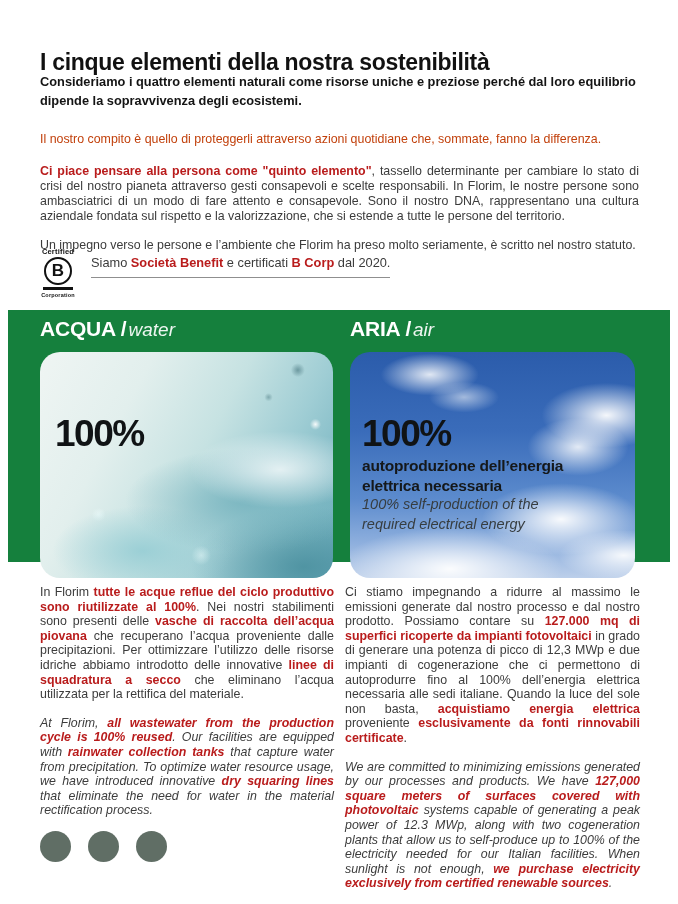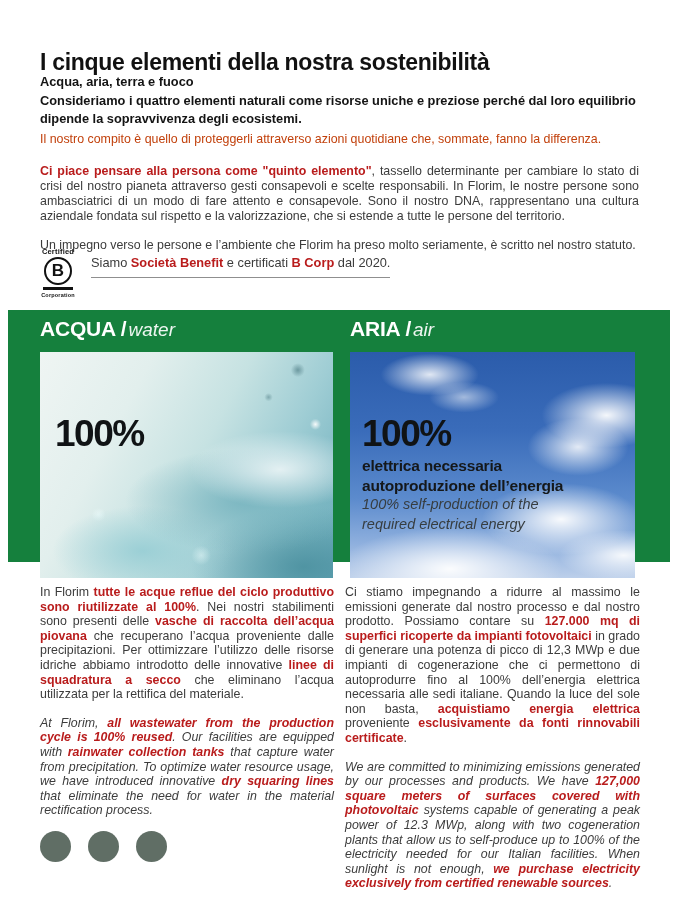--- a/index.html
+++ b/index.html
@@ -23,21 +23,21 @@
   .bcorp-bar{width:30px;height:3px;background:#111;margin:0 auto 2px;}
   .bcorp-corp{font-size:5.5px;font-weight:700;letter-spacing:.2px;}
   .bcorp-line{margin-top:8px;font-size:12.8px;color:#3b3b3b;border-bottom:1px solid #8f8f8f;padding-bottom:7px;}
   
   .band{left:8px;top:310px;width:662px;height:252px;background:#15803d;}
   .panel-h{position:absolute;top:7px;color:#fff;white-space:nowrap;}
   .panel-h .t{font-size:21px;font-weight:700;letter-spacing:-.2px;}
   .panel-h .te{font-size:19px;font-style:italic;font-weight:400;color:rgba(255,255,255,.93);margin-left:2px;}
   .panel-h-water{left:32px;}
   .panel-h-air{left:342px;}
-  .photo{position:absolute;top:42px;height:226px;overflow:hidden;}
+  .photo{position:absolute;top:42px;height:226px;overflow:hidden;border-radius:20px;}
   .photo-water{left:32px;width:293px;
     background:
       radial-gradient(circle 10px at 88% 8%, rgba(30,80,90,.45), transparent 70%),
       radial-gradient(circle 6px at 78% 20%, rgba(30,80,90,.35), transparent 70%),
       radial-gradient(circle 8px at 94% 32%, rgba(255,255,255,.9), transparent 70%),
       radial-gradient(ellipse 130px 55px at 82% 52%, rgba(255,255,255,.75), transparent 70%),
       radial-gradient(ellipse 160px 70px at 70% 66%, rgba(116,178,189,.85), transparent 75%),
       radial-gradient(ellipse 120px 60px at 35% 88%, rgba(150,205,212,.9), transparent 75%),
       radial-gradient(ellipse 150px 80px at 90% 95%, rgba(70,140,155,.8), transparent 75%),
       radial-gradient(circle 14px at 55% 90%, rgba(235,250,250,.9), transparent 70%),
@@ -69,21 +69,20 @@
   .dot{width:31px;height:31px;border-radius:50%;background:#606e65;}
 </style>
 </head>
 <body>
 
 <div class="page">
 
   <h1 class="abs title">I cinque elementi della nostra sostenibilità</h1>
 
   <div class="abs lede">
-    <div>Acqua, aria, terra e fuoco</div>
     <div>Consideriamo i quattro elementi naturali come risorse uniche e preziose perché dal loro equilibrio dipende la sopravvivenza degli ecosistemi.</div>
   </div>
 
   <p class="abs mission">Il nostro compito è quello di proteggerli attraverso azioni quotidiane che, sommate, fanno la differenza.</p>
 
   <p class="abs quinto"><span class="seg-b">Ci piace pensare alla persona come "quinto elemento"</span><span>, tassello determinante per cambiare lo stato di crisi del nostro pianeta attraverso gesti consapevoli e scelte responsabili. In Florim, le nostre persone sono ambasciatrici di un modo di fare attento e consapevole. Sono il nostro DNA, rappresentano una cultura aziendale fondata sul rispetto e la valorizzazione, che si estende a tutte le persone del territorio.</span></p>
 
   <p class="abs impegno">Un impegno verso le persone e l’ambiente che Florim ha preso molto seriamente, è scritto nel nostro statuto.</p>
 
   <div class="abs bcorp">
@@ -105,22 +104,22 @@
     <div class="photo photo-water">
       <div class="overlay">
         <div class="stat">100%</div>
       </div>
     </div>
 
     <div class="photo photo-air">
       <div class="overlay">
         <div class="stat">100%</div>
         <div class="cap-b">
+          <div>autoproduzione dell’energia</div>
           <div>elettrica necessaria</div>
-          <div>autoproduzione dell’energia</div>
         </div>
         <div class="cap-i">
           <div>100% self-production of the</div>
           <div>required electrical energy</div>
         </div>
       </div>
     </div>
 
   </div>
 

